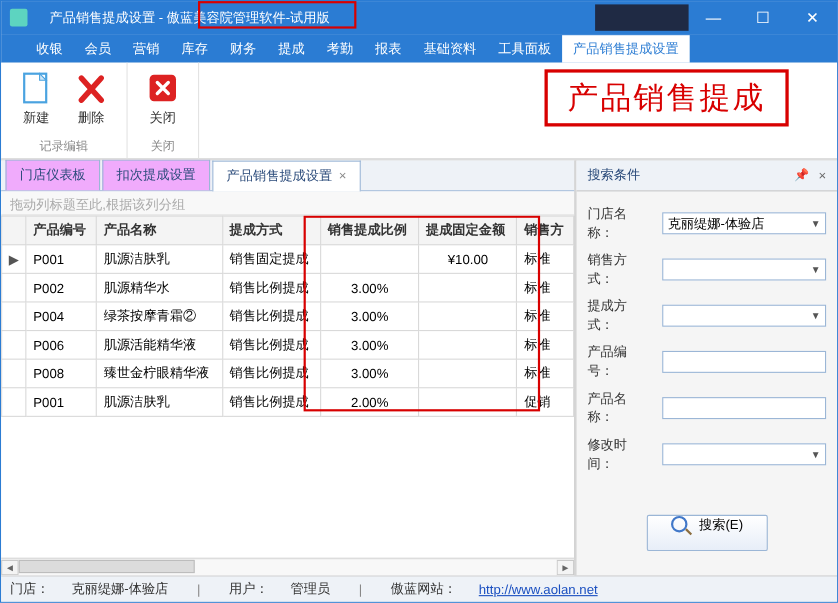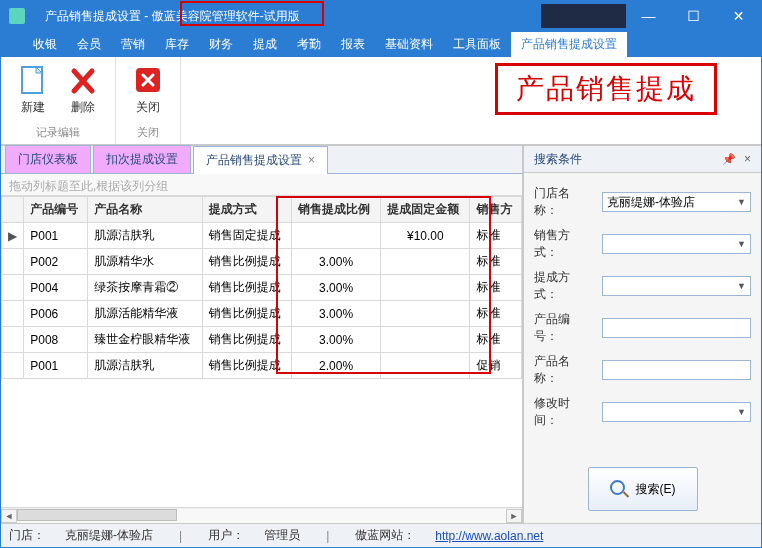--- a/index.html
+++ b/index.html
@@ -37,21 +37,21 @@
 .rightpane{width:238px;background:#f5f5f5;border-left:1px solid #c9c9c9;display:flex;flex-direction:column}
 .rphead{height:28px;display:flex;align-items:center;padding:0 10px;border-bottom:1px solid #c9c9c9;background:#eef2f7;color:#2a4a7a}
 .rphead .sp{flex:1}
 .rphead .pin{font-size:11px;color:#666;margin-right:8px}
 .rphead .xx{color:#666;cursor:pointer}
 .rpbody{padding:12px 10px;display:flex;flex-direction:column;gap:8px}
 .frow{display:flex;align-items:center;gap:12px}
 .frow label{width:56px;color:#333;text-align:left}
 .frow .inp{flex:1;height:20px;border:1px solid #9bb6d6;background:#fff;padding:0 4px;display:flex;align-items:center;justify-content:space-between}
 .frow .inp .dd{color:#555;font-size:9px}
-.searchbtn{margin:30px auto 0;width:110px;height:44px;border:1px solid #9bb6d6;background:linear-gradient(#fff,#e7eef8);display:flex;align-items:center;justify-content:center;gap:8px;cursor:pointer;border-radius:2px}
+.searchbtn{margin:30px auto 0;width:110px;height:33px;border:1px solid #9bb6d6;background:linear-gradient(#fff,#e7eef8);display:flex;align-items:flex-start;justify-content:center;gap:8px;cursor:pointer;border-radius:2px}
 .magnify{width:18px;height:18px;position:relative}
 .magnify::before{content:"";position:absolute;width:11px;height:11px;border:2px solid #4178c9;border-radius:50%;left:0;top:0}
 .magnify::after{content:"";position:absolute;width:2px;height:7px;background:#8b6d3f;transform:rotate(-45deg);right:1px;bottom:0}
 .statusbar{height:24px;background:#eef2f7;border-top:1px solid #c9c9c9;display:flex;align-items:center;padding:0 8px;color:#333;gap:20px}
 .statusbar a{color:#1a4fc0;text-decoration:underline}
 .statusbar .sep{color:#888;margin:0 6px}
 .hscroll{height:16px;background:#f0f0f0;border-top:1px solid #d9d9d9;display:flex;align-items:center}
 .hscroll .arrow{width:16px;height:14px;border:1px solid #c9c9c9;background:#f4f4f4;text-align:center;font-size:9px;line-height:12px;color:#666}
 .hscroll .track{flex:1;height:14px;background:#f8f8f8;position:relative}
 .hscroll .thumb{position:absolute;left:0;top:0;height:12px;width:160px;background:#dcdcdc;border:1px solid #bdbdbd}

